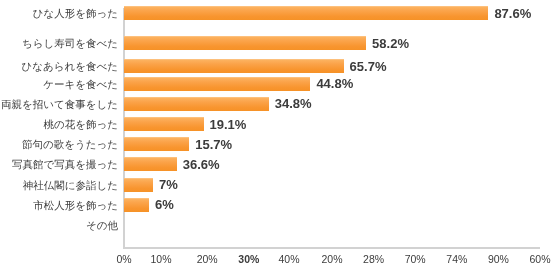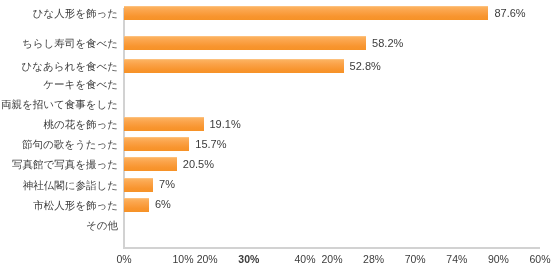--- a/index.html
+++ b/index.html
@@ -67,25 +67,26 @@
     background: linear-gradient(to bottom,
                 #fcb25f 0%,
                 #fba44b 28%,
                 #f8952f 72%,
                 #f69227 100%);
     border-top: 1px solid #fdc07c;
     box-sizing: border-box;
   }
 
   .val-label {
-    font-size: 11px;
+    font-size: 13px;
     line-height: 1;
     color: #3c3c3c;
     white-space: nowrap;
     margin-left: 6px;
+    font-weight: bold;
   }
 
   
   #y-axis-line {
     position: absolute;
     left: 123px;
     top: 8px;
     width: 2px;
     height: 240px;
     background: #d2d2d2;
@@ -137,48 +138,56 @@
           <div class="cat-label">ちらし寿司を食べた</div>
           <div class="bar-wrap">
             <div class="bar" style="width: 242.1px;"></div>
             <div class="val-label">58.2%</div>
           </div>
         </div>
         <div class="row" style="top: 56px;">
           <div class="cat-label">ひなあられを食べた</div>
           <div class="bar-wrap">
             <div class="bar" style="width: 219.6px;"></div>
-            <div class="val-label">52.8%</div>
+            <div class="val-label">65.7%</div>
           </div>
         </div>
         <div class="row" style="top: 73.6px;">
           <div class="cat-label">ケーキを食べた</div>
+          <div class="bar-wrap">
+            <div class="bar" style="width: 186.4px;"></div>
+            <div class="val-label">44.8%</div>
+          </div>
         </div>
         <div class="row" style="top: 93.8px;">
           <div class="cat-label">両親を招いて食事をした</div>
+          <div class="bar-wrap">
+            <div class="bar" style="width: 144.8px;"></div>
+            <div class="val-label">34.8%</div>
+          </div>
         </div>
         <div class="row" style="top: 114px;">
           <div class="cat-label">桃の花を飾った</div>
           <div class="bar-wrap">
             <div class="bar" style="width: 79.5px;"></div>
             <div class="val-label">19.1%</div>
           </div>
         </div>
         <div class="row" style="top: 134.2px;">
           <div class="cat-label">節句の歌をうたった</div>
           <div class="bar-wrap">
             <div class="bar" style="width: 65.3px;"></div>
             <div class="val-label">15.7%</div>
           </div>
         </div>
         <div class="row" style="top: 154.4px;">
           <div class="cat-label">写真館で写真を撮った</div>
           <div class="bar-wrap">
             <div class="bar" style="width: 52.8px;"></div>
-            <div class="val-label">20.5%</div>
+            <div class="val-label">36.6%</div>
           </div>
         </div>
         <div class="row" style="top: 174.6px;">
           <div class="cat-label">神社仏閣に参詣した</div>
           <div class="bar-wrap">
             <div class="bar" style="width: 29.1px;"></div>
             <div class="val-label">7%</div>
           </div>
         </div>
         <div class="row" style="top: 194.8px;">
@@ -189,24 +198,24 @@
           </div>
         </div>
         <div class="row" style="top: 215px;">
           <div class="cat-label">その他</div>
         </div>
       </div>
   </div>
 
   <div id="x-ticks">
       <div class="x-tick" style="left: 124px;">0%</div>
-      <div class="x-tick" style="left: 183px; text-align: right;">10%</div>
+      <div class="x-tick" style="left: 161px; text-align: right;">10%</div>
       <div class="x-tick" style="left: 207.2px;">20%</div>
       <div class="x-tick" style="left: 248.8px; font-weight: bold;">30%</div>
-      <div class="x-tick" style="left: 305px;">40%</div>
+      <div class="x-tick" style="left: 289px;">40%</div>
       <div class="x-tick" style="left: 332px;">20%</div>
       <div class="x-tick" style="left: 373.6px;">28%</div>
       <div class="x-tick" style="left: 415.2px;">70%</div>
       <div class="x-tick" style="left: 456.8px;">74%</div>
       <div class="x-tick" style="left: 498.4px;">90%</div>
       <div class="x-tick" style="left: 540px;">60%</div>
     </div>
 
 </div>
 

